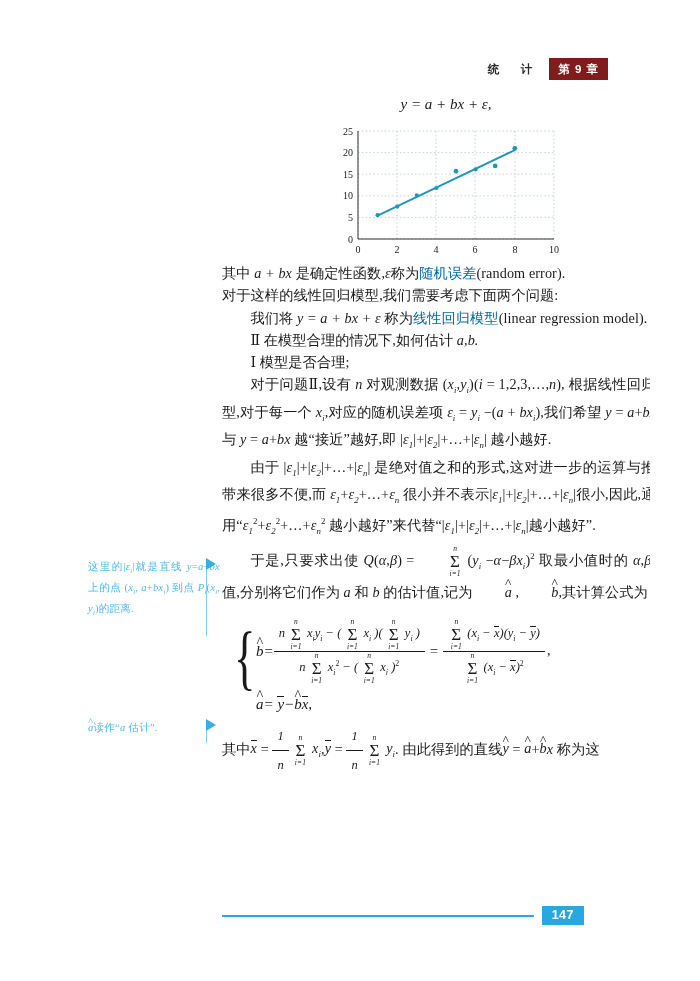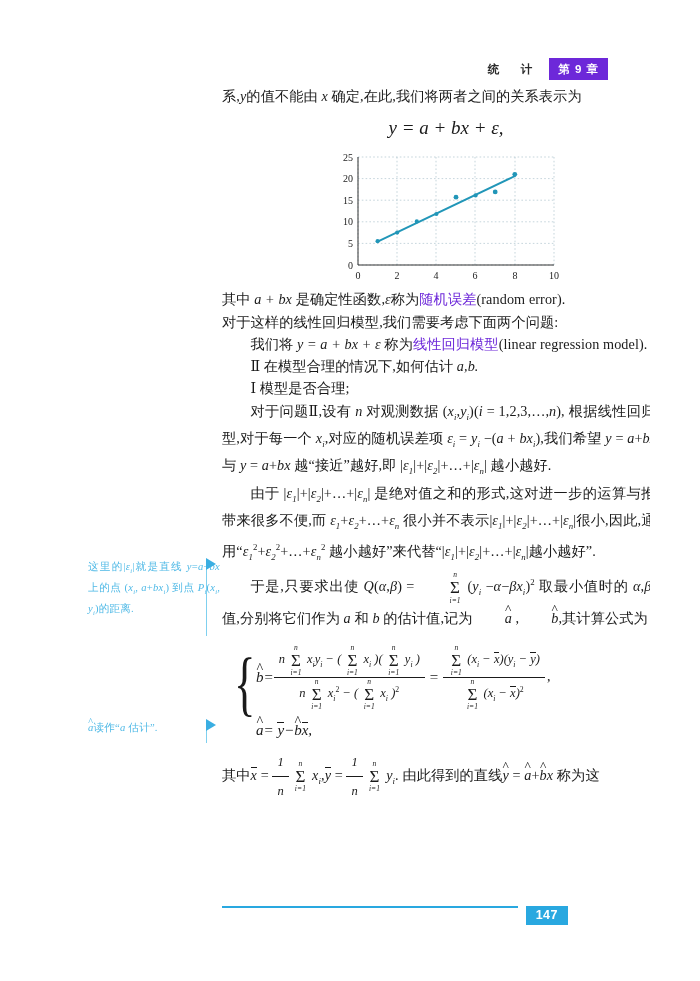--- a/index.html
+++ b/index.html
@@ -33,21 +33,21 @@
     font-size: 11.5px;
     font-weight: bold;
     color: #2b2b2b;
     letter-spacing: 5px;
     padding: 0 12px 0 4px;
     display: flex;
     align-items: center;
     white-space: nowrap;
   }
   .header-chapter {
-    background: #6d28d9;
+    background: #7f1d1d;
     color: #ffffff;
     font-family: "Liberation Sans", "DejaVu Sans", sans-serif;
     font-size: 11.5px;
     font-weight: bold;
     letter-spacing: 1px;
     padding: 0 9px;
     display: flex;
     align-items: center;
     white-space: nowrap;
   }
@@ -60,34 +60,34 @@
     width: 448px;
   }
   p.t {
     margin: 0 0 1px 0;
     font-size: 14.2px;
     line-height: 21.3px;
     text-align: justify;
     letter-spacing: 0.1px;
   }
   p.indent { text-indent: 2em; }
-  .hl { color: #6d28d9; }
+  .hl { color: #0369a1; }
   i, .it {
     font-family: "Liberation Serif", "DejaVu Serif", serif;
     font-style: italic;
   }
   .en {
     font-family: Liberation Serif, serif;
     font-style: normal;
   }
 
   
   .eq-center {
     text-align: center;
-    font-size: 19px;
+    font-size: 15px;
     margin: 10px 0 6px 0;
     font-style: italic;
   }
 
   
   .figwrap {
     margin: 8px 0 2px 0;
     display: flex;
     justify-content: center;
   }
@@ -184,23 +184,24 @@
     font-style: normal;
   }
   .ovl { border-top: 1px solid #1a1a1a; display: inline-block; line-height: 1.05; padding-top: 0px; }
   sub.idx { font-size: 0.62em; font-style: italic; }
   sup.pw  { font-size: 0.62em; font-style: normal; }
 
   
   .footer {
     position: absolute;
     left: 222px;
-    right: 46px;
+    right: 30px;
     bottom: 56px;
     display: flex;
+    align-items: center;
   }
   .footer-rule {
     flex: 1;
     height: 2px;
     background: #29a8e0;
   }
   .page-num {
     background: #29a8e0;
     color: #ffffff;
     font-family: "Liberation Sans", "DejaVu Sans", sans-serif;
@@ -231,23 +232,20 @@
   <div class="note-arrow" style="left:206px; top:558px;"></div>
 
   <div class="note" style="left:88px; top:719px;">
     <span><span class="hatc"><span class="hat">^</span><i>a</i></span>读作“<i>a</i> 估计”.</span>
   </div>
   <div class="note-bracket" style="left:206px; top:721px; height:22px;"></div>
   <div class="note-arrow" style="left:206px; top:719px;"></div>
 
   <div class="col">
 
-    <p class="t">
-      <span>系,</span><i>y</i><span>的值不能由</span>&nbsp;<i>x</i>&nbsp;<span>确定,在此,我们将两者之间的关系表示为</span>
-    </p>
 
     <div class="eq-center">y = a + bx + ε,</div>
 
     <div class="figwrap">
       <svg width="256" height="140" viewBox="0 0 256 140">
 
         <g stroke="#9fb8c4" stroke-width="0.6" stroke-dasharray="1.6 2.2">
           <line x1="40" y1="10" x2="40" y2="118"></line>
           <line x1="79" y1="10" x2="79" y2="118"></line>
           <line x1="118" y1="10" x2="118" y2="118"></line>

